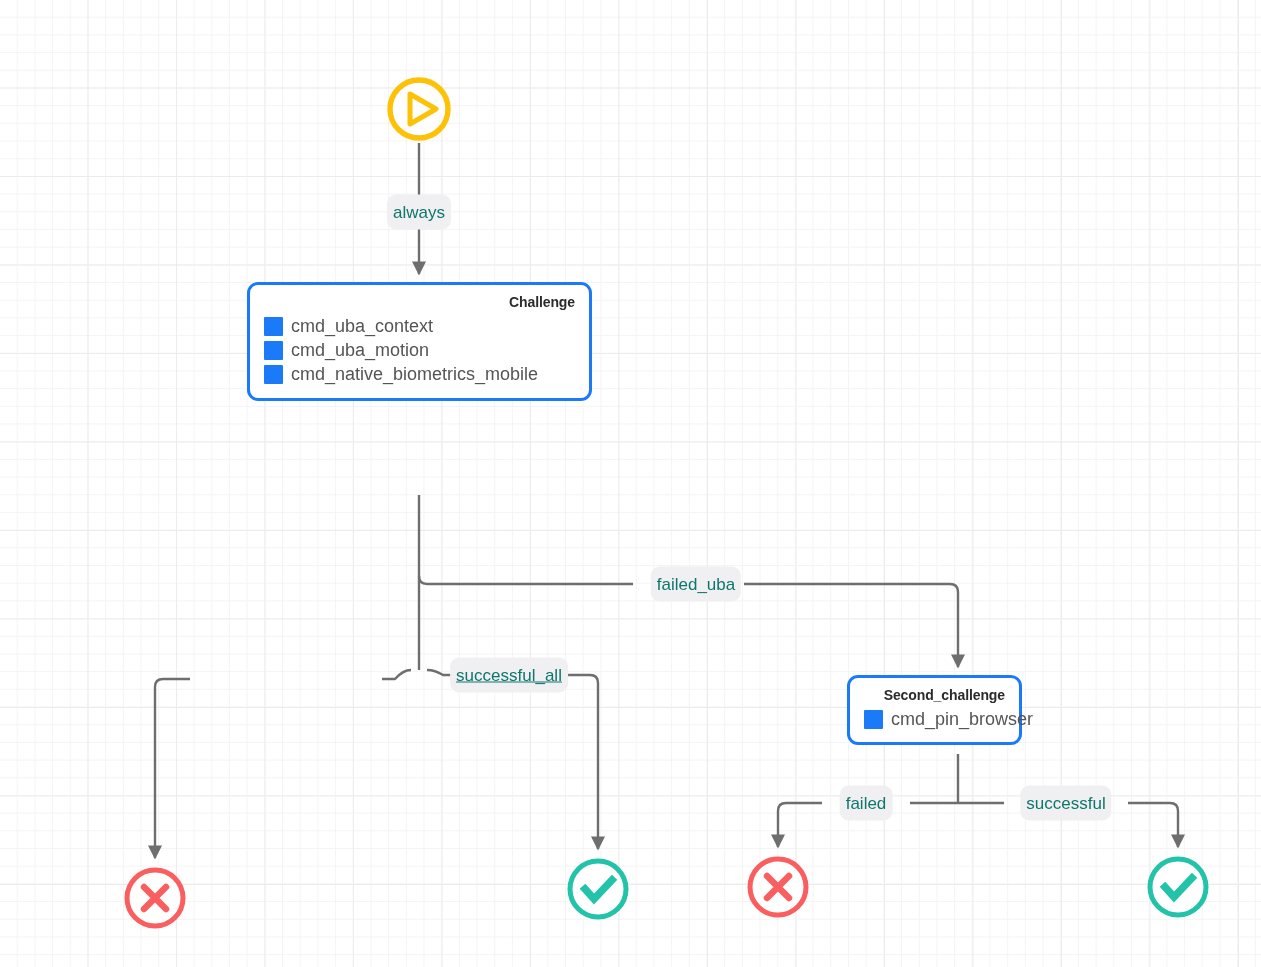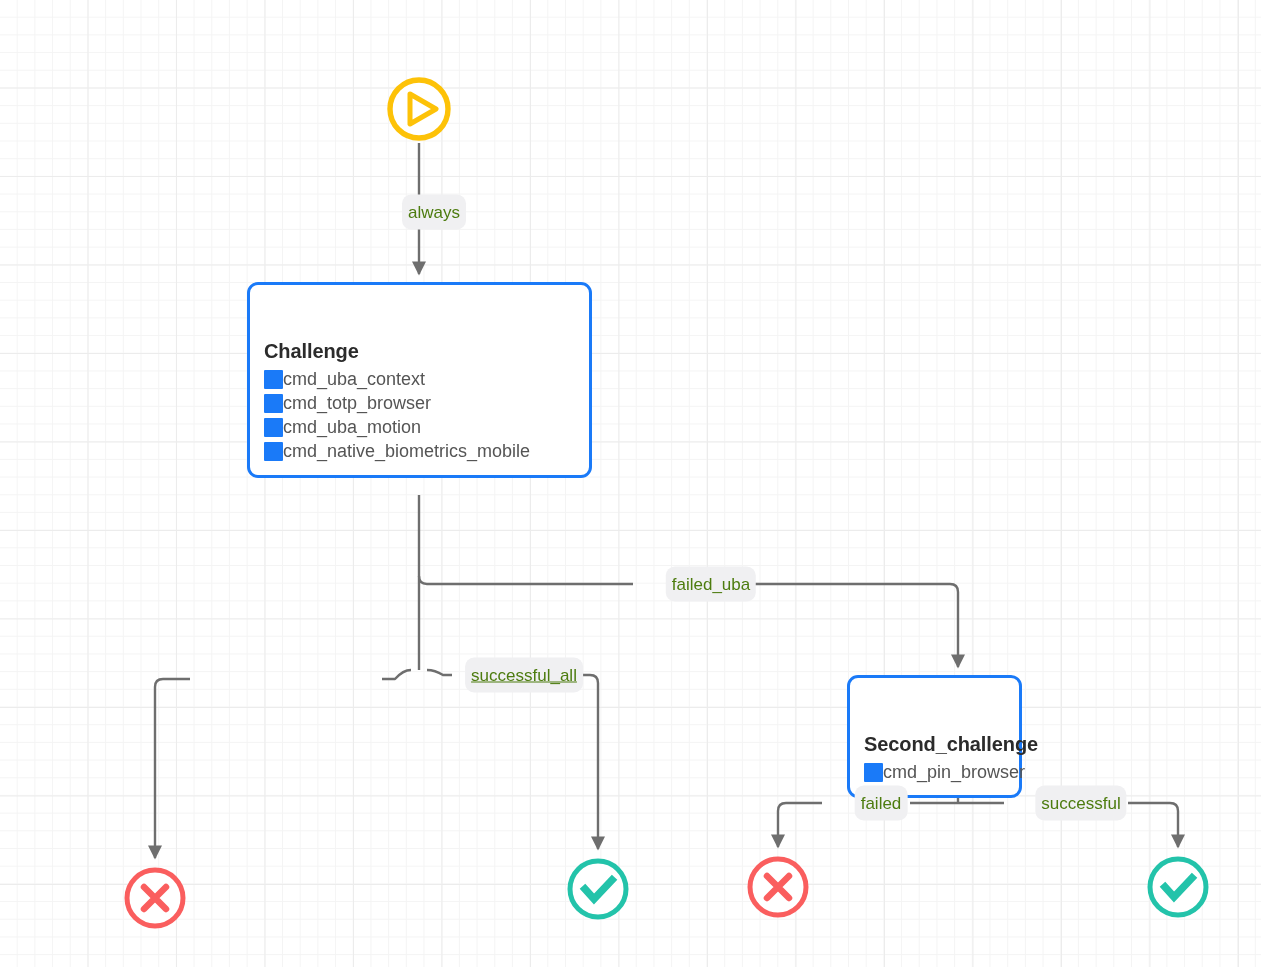--- a/index.html
+++ b/index.html
@@ -34,33 +34,32 @@
   
   .node-box {
     position: absolute;
     box-sizing: border-box;
     background: #ffffff;
     border: 3px solid #1a7af8;
     border-radius: 11px;
     padding: 9px 14px 11px 14px;
   }
   .node-title {
-    text-align: left;
-    font-size: 20px;
+    text-align: right;
+    font-size: 14px;
     font-weight: bold;
     color: #2b2b2b;
     letter-spacing: -0.1px;
     margin-bottom: 4px;
     white-space: nowrap;
-    margin-top: 46px;
   }
   .node-item {
     display: flex;
     align-items: center;
-    gap: 0;
+    gap: 8px;
     padding: 1.5px 0;
     white-space: nowrap;
   }
   .node-swatch {
     width: 19px;
     height: 19px;
     background: #1a7af8;
     flex: 0 0 auto;
     border-radius: 1px;
   }
@@ -84,27 +83,26 @@
     width: 68px;
     height: 68px;
   }
   .start-icon svg { display: block; }
 
   
   .edge-label {
     position: absolute;
     background: #f0f0f2;
     border-radius: 9px;
-    color: #4d7c0f;
+    color: #0f766e;
     font-size: 17px;
     line-height: 1;
     padding: 9px 6px;
     white-space: nowrap;
     transform: translate(-50%, -50%);
-    margin-left: 15px;
   }
 </style>
 </head>
 <body>
 
 <div id="canvas">
 
   <svg id="edge-layer" viewBox="0 0 1261 967" width="1261" height="967">
     <defs>
       <marker id="arrow" viewBox="0 0 12 12" refX="9" refY="6" markerWidth="7" markerHeight="7" orient="auto-start-reverse">
@@ -144,24 +142,20 @@
   </div>
 
   <div class="node-box" style="left:247px; top:282px; width:345px;">
     <div class="node-title">Challenge</div>
     <div class="node-item">
       <span class="node-swatch"></span>
       <span class="node-item-label">cmd_uba_context</span>
     </div>
     <div class="node-item">
       <span class="node-swatch"></span>
-      <span class="node-item-label">cmd_totp_browser</span>
-    </div>
-    <div class="node-item">
-      <span class="node-swatch"></span>
       <span class="node-item-label">cmd_uba_motion</span>
     </div>
     <div class="node-item">
       <span class="node-swatch"></span>
       <span class="node-item-label">cmd_native_biometrics_mobile</span>
     </div>
   </div>
 
   <div class="node-box" style="left:847px; top:675px; width:175px;">
     <div class="node-title">Second_challenge</div>

